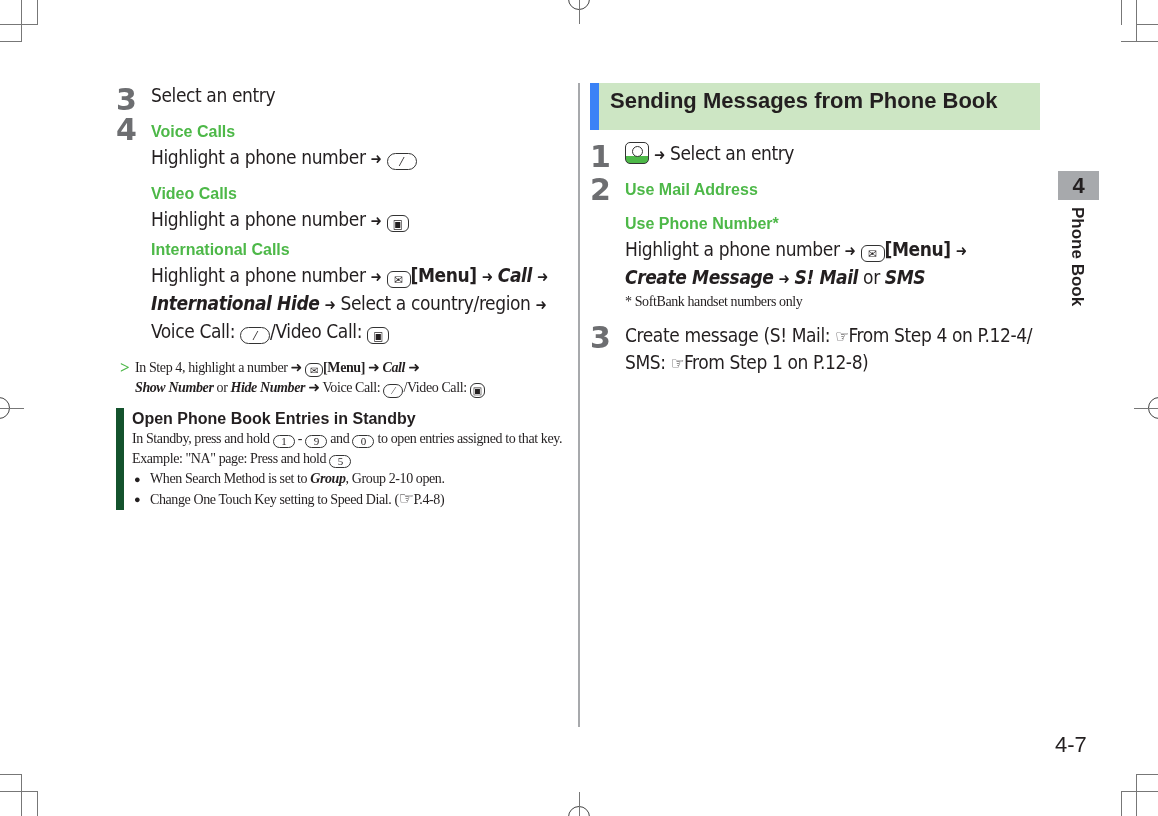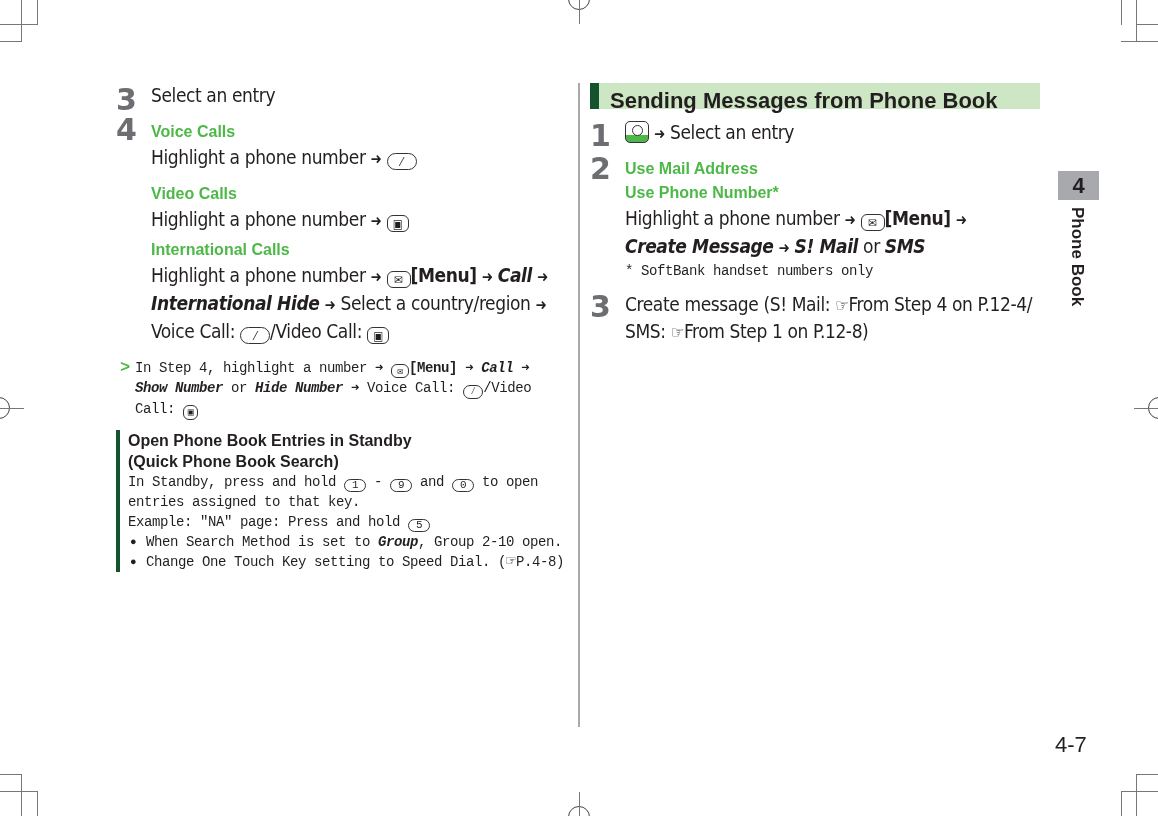--- a/index.html
+++ b/index.html
@@ -15,26 +15,26 @@
   .green-h { color:#4db848; font-weight:bold; font-size:16px; line-height:24px; }
   .body-t { font-size:19px; line-height:26px; font-family:"DejaVu Sans Condensed","DejaVu Sans", sans-serif; letter-spacing:-0.4px; }
   .bi { font-weight:bold; font-style:italic;margin-top:20px; }
   .b { font-weight:bold; }
   .key { display:inline-block; border:1.3px solid #333; border-radius:6px; height:17px; vertical-align:-2px; text-align:center; font-size:12px; line-height:17px; box-sizing:border-box; }
   .key.call { width:30px; border-radius:9px; }
   .key.vid { width:22px; }
   .key.mail { width:24px; }
   .key.num { width:22px; border-radius:8px; height:13px; line-height:11px; font-size:11px; }
   .arrow { font-size:15px; }
-  .small-t { font-size:14px; line-height:20px; font-family:Liberation Mono, monospace; letter-spacing:-0.4px; }
+  .small-t { font-size:14px; line-height:20px; font-family:Liberation Serif, serif; letter-spacing:-0.4px; }
   .section-title { font-size:17px; font-weight:bold; line-height:22px; }
-  .note-box { border-left:4px solid #14532d; padding-left:8px; margin-top:10px; }
+  .note-box { border-left:8px solid #14532d; padding-left:8px; margin-top:10px; }
   .bullet { position:relative; padding-left:18px; }
   .bullet::before { content:"●"; position:absolute; left:2px; top:0; font-size:11px; }
-  .header-bar { background:#cde6c4; border-left:9px solid #14532d; height:26px; line-height:35px; padding-left:11px; font-size:22px; font-weight:bold; color:#231f20; }
+  .header-bar { background:#cde6c4; border-left:9px solid #3b82f6; height:47px; line-height:35px; padding-left:11px; font-size:22px; font-weight:bold; color:#231f20; }
   .tab-box { position:absolute; left:1058px; top:171px; width:41px; height:29px; background:#a7a9ac; text-align:center; font-size:22px; font-weight:bold; line-height:29px; }
   .tab-label { position:absolute; left:1067px; top:207px; writing-mode:vertical-rl; font-size:17px; font-weight:bold; }
   .page-num { position:absolute; left:1055px; top:732px; font-size:22px; }
   .pointer { font-size:17px; }
 </style>
 </head>
 <body>
 
 <div class="crop" style="left:0;top:41px;width:22px;height:1px"></div>
 <div class="crop" style="left:0;top:24px;width:37px;height:1px"></div>
@@ -109,21 +109,20 @@
       <span class="bi">Call</span>
       <span>➜</span><br>
       <span class="bi">Show Number</span><span> or </span><span class="bi">Hide Number</span>
       <span>➜</span>
       <span>Voice Call: </span><span class="key call" style="height:14px;width:20px;line-height:12px;font-size:10px">⁄</span><span>/Video Call: </span><span class="key vid" style="height:15px;width:15px;line-height:13px;font-size:10px">▣</span>
     </div>
   </div>
 
   <div class="note-box">
     <div class="section-title" style="font-size:16px;line-height:21px">Open Phone Book Entries in Standby</div>
-    <div class="section-title" style="font-size:16px;line-height:21px">(Quick Phone Book Search)</div>
     <div class="small-t">
       <span>In Standby, press and hold </span><span class="key num">1</span><span> - </span><span class="key num">9</span><span> and </span><span class="key num">0</span><span>  to open entries assigned to that key.</span>
     </div>
     <div class="small-t">
       <span>Example: "NA" page: Press and hold </span><span class="key num">5</span>
     </div>
     <div class="small-t bullet">
       <span>When Search Method is set to </span><span class="bi">Group</span><span>, Group 2-10 open.</span>
     </div>
     <div class="small-t bullet">
@@ -138,21 +137,21 @@
     <span class="step-num" style="top:-1px">1</span>
     <div class="body-t">
       <span style="display:inline-block;width:24px;height:22px;border:1.3px solid #333;border-radius:5px;box-sizing:border-box;vertical-align:-4px;position:relative;overflow:hidden;background:linear-gradient(to top,#4db848 35%,#fff 35%)"><span style="position:absolute;left:6px;top:3px;width:9px;height:9px;border:1.3px solid #333;border-radius:50%;background:#fff"></span></span>
       <span class="arrow">➜</span>
       <span>Select an entry</span>
     </div>
   </div>
   <div class="step" style="margin-top:10px">
     <span class="step-num" style="top:-6px">2</span>
     <div class="green-h">Use Mail Address</div>
-    <div class="green-h" style="">Use Phone Number*</div>
+    <div class="green-h" style="margin-top:10px">Use Phone Number*</div>
     <div class="body-t">
       <span>Highlight a phone number</span>
       <span class="arrow">➜</span>
       <span class="key mail">✉</span><span class="b">[Menu]</span>
       <span class="arrow">➜</span><br>
       <span class="bi">Create Message</span>
       <span class="arrow">➜</span>
       <span class="bi">S! Mail</span><span> or </span><span class="bi">SMS</span>
     </div>
     <div class="small-t">* SoftBank handset numbers only</div>

